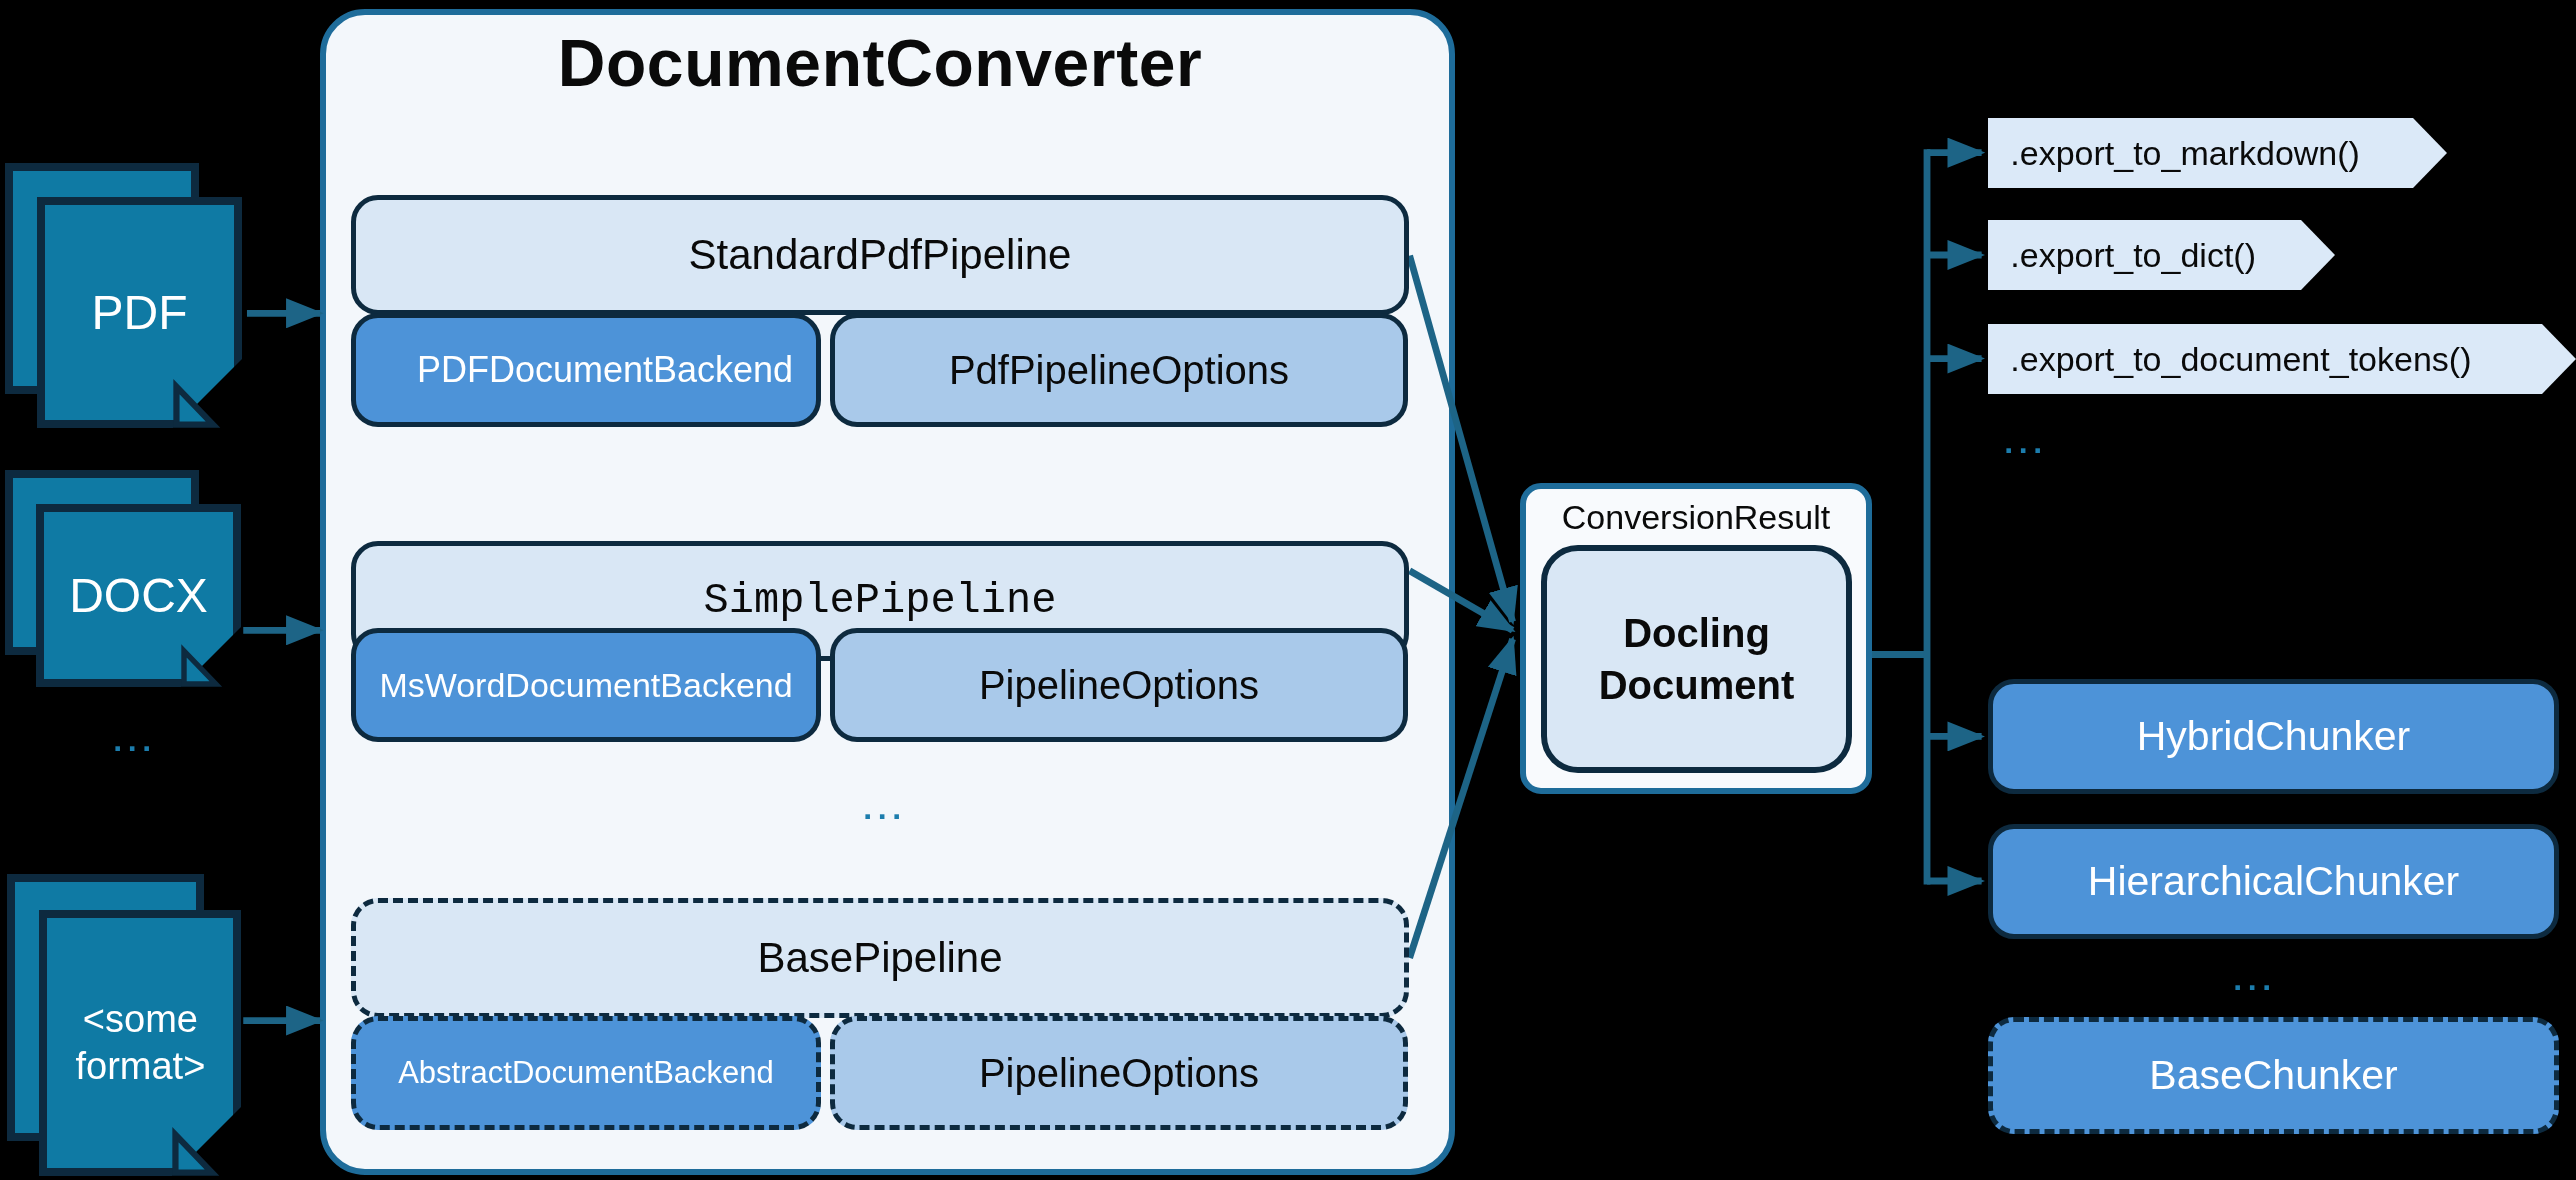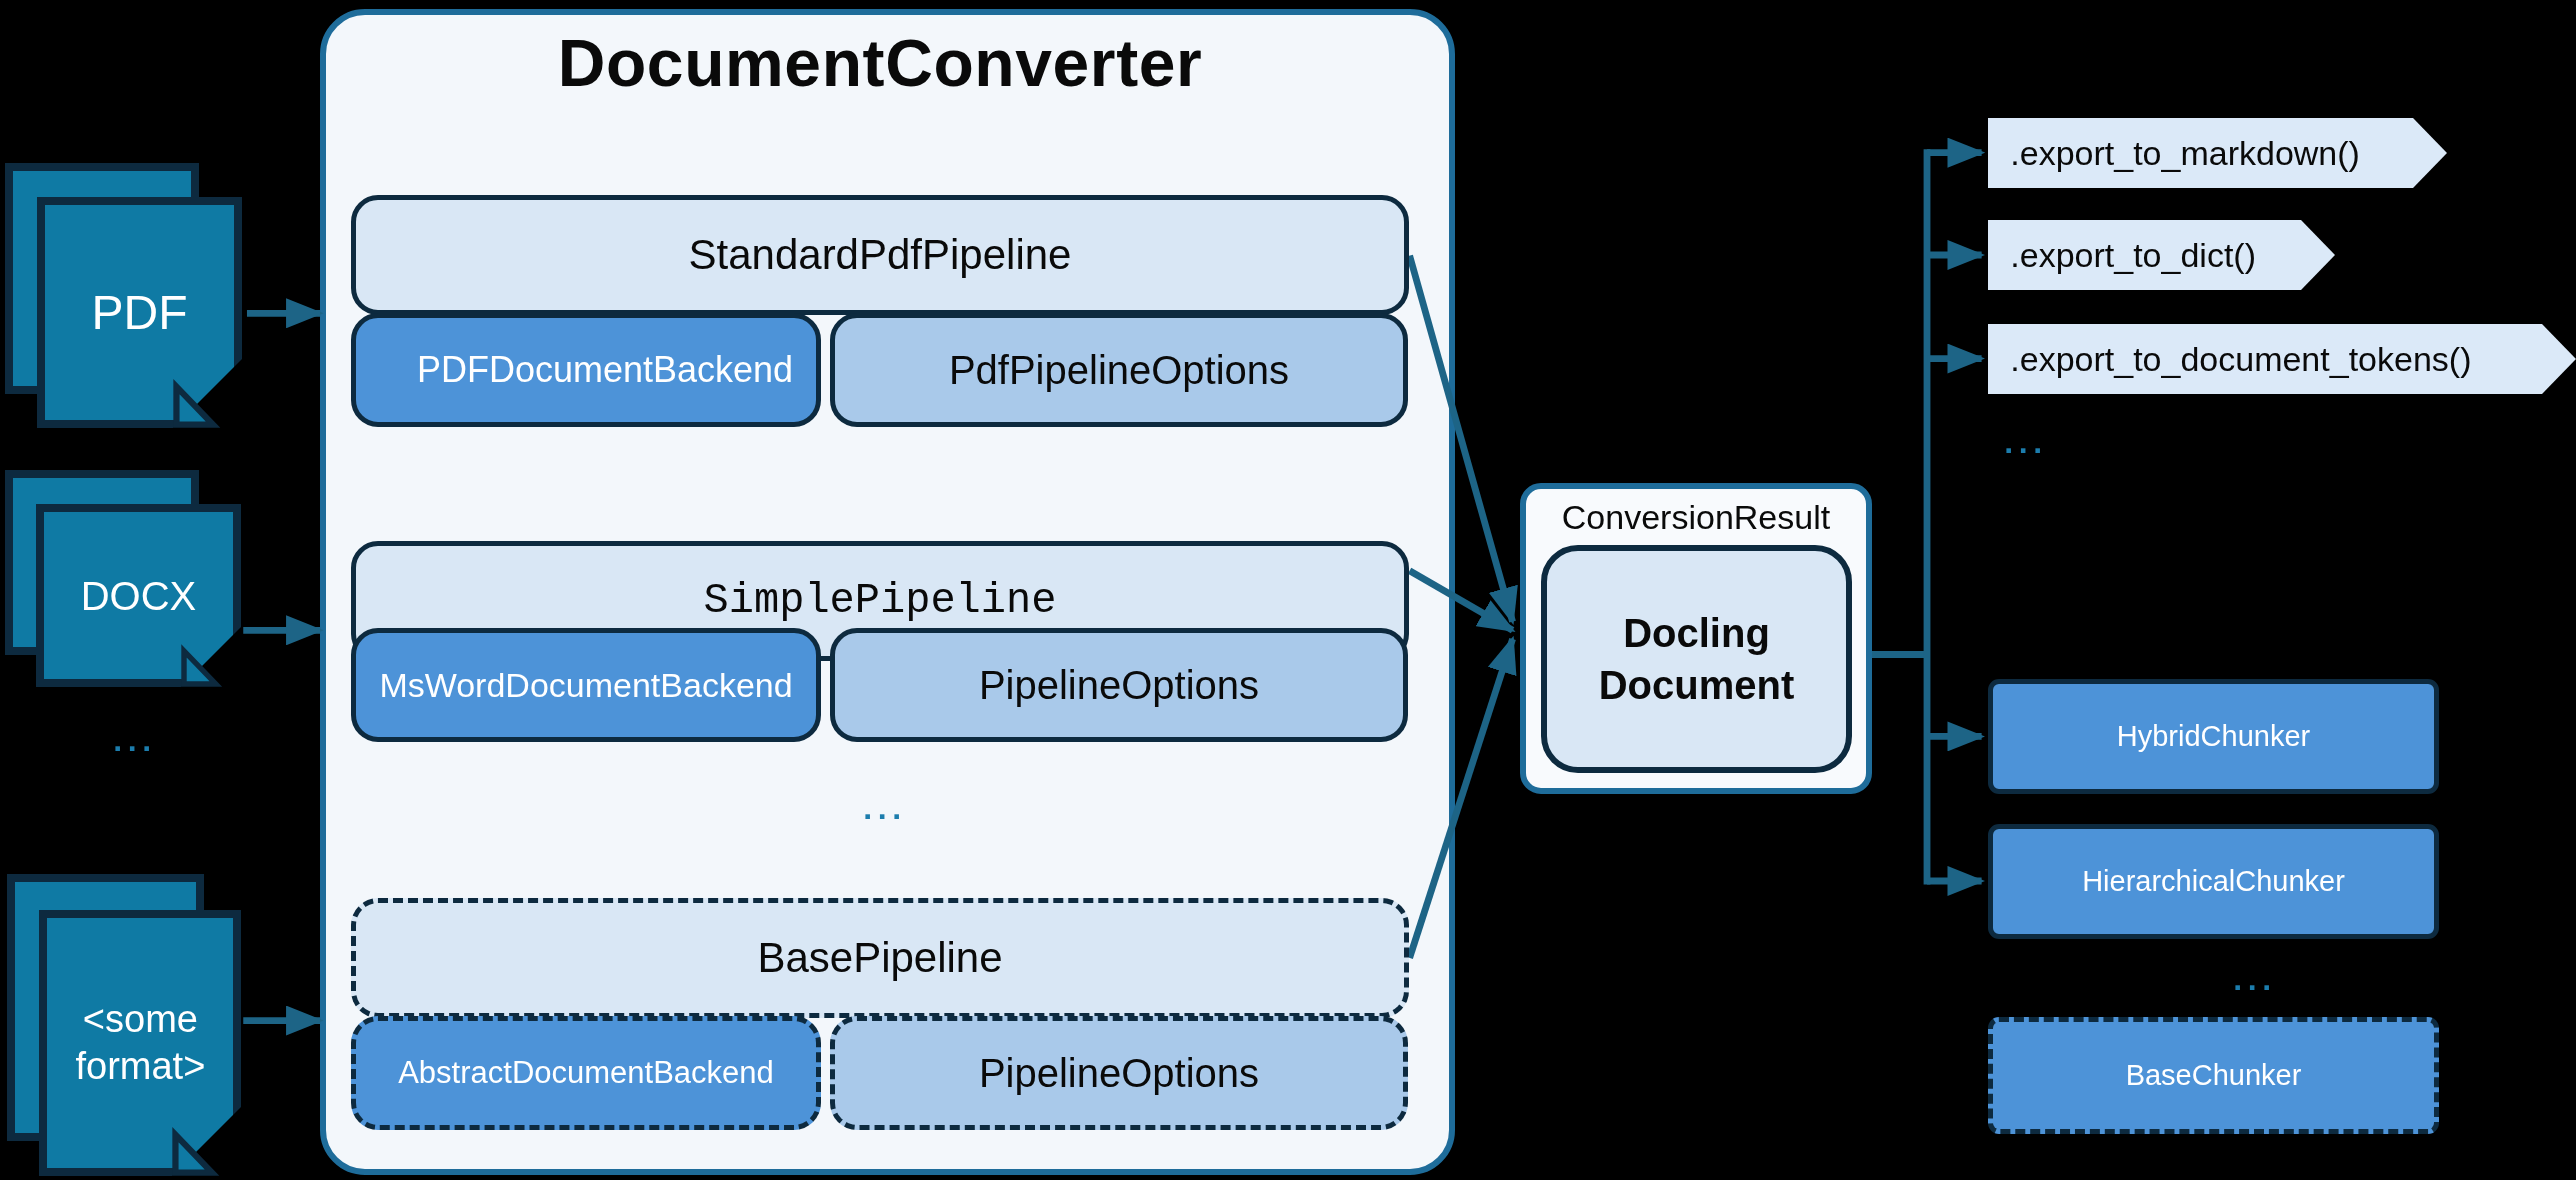--- a/index.html
+++ b/index.html
@@ -80,21 +80,21 @@
     display:flex;flex-direction:column;align-items:center;justify-content:center;
     color:var(--c-text_light);line-height:1.25;
   }
   #pdf-stack{left:5px;top:163px;width:247px;height:265px;}
   #pdf-stack .back{left:0;top:0;width:194px;height:231px;}
   #pdf-stack .front{left:32px;top:34px;width:205px;height:231px;}
   #pdf-stack .doc-label{font-size:48px;}
   #docx-stack{left:5px;top:470px;width:247px;height:221px;}
   #docx-stack .back{left:0;top:0;width:194px;height:185px;}
   #docx-stack .front{left:31px;top:34px;width:205px;height:183px;}
-  #docx-stack .doc-label{font-size:40px;}
+  #docx-stack .doc-label{font-size:48px;}
   #some-stack{left:7.4px;top:874px;width:245px;height:303px;}
   #some-stack .back{left:0;top:0;width:197px;height:267px;}
   #some-stack .front{left:32px;top:36px;width:202px;height:266px;}
   #some-stack .doc-label{font-size:38px;}
   .fold{position:absolute;right:-8px;bottom:-8px;width:69px;height:69px;}
   #docx-stack .fold{width:60px;height:60px;}
   .fold-cut{fill:var(--c-background);}
   .fold-flap{fill:var(--c-document);stroke:var(--c-border_dark);stroke-width:9;}
 
   
@@ -122,24 +122,24 @@
     clip-path:polygon(0 0, calc(100% - 34px) 0, 100% 50%, calc(100% - 34px) 100%, 0 100%);
     display:flex;align-items:center;
     padding-left:22.3px;font-size:34px;color:var(--c-text_dark);
   }
   #chev-md{left:1988px;top:118px;width:459px;}
   #chev-dict{left:1988px;top:220px;width:347px;}
   #chev-tok{left:1988px;top:324px;width:588px;}
 
   
   .chunker{
-    position:absolute;left:1988px;width:451px;height:115px;z-index:3;
-    background:var(--c-box_blue);border:5.6px solid var(--c-border_dark);border-radius:11px;
-    display:flex;align-items:center;justify-content:center;
-    font-size:29px;color:var(--c-text_light);
+    position:absolute;left:1988px;width:571px;height:115px;z-index:3;
+    background:var(--c-box_blue);border:5.6px solid var(--c-border_dark);border-radius:26px;
+    display:flex;align-items:center;justify-content:center;
+    font-size:41px;color:var(--c-text_light);
   }
   #chunk-hybrid{top:679px;}
   #chunk-hier{top:824px;}
   #chunk-base{top:1017px;height:117px;border-style:dashed;}
 </style>
 </head>
 <body>
 
 <div id="canvas">
 

